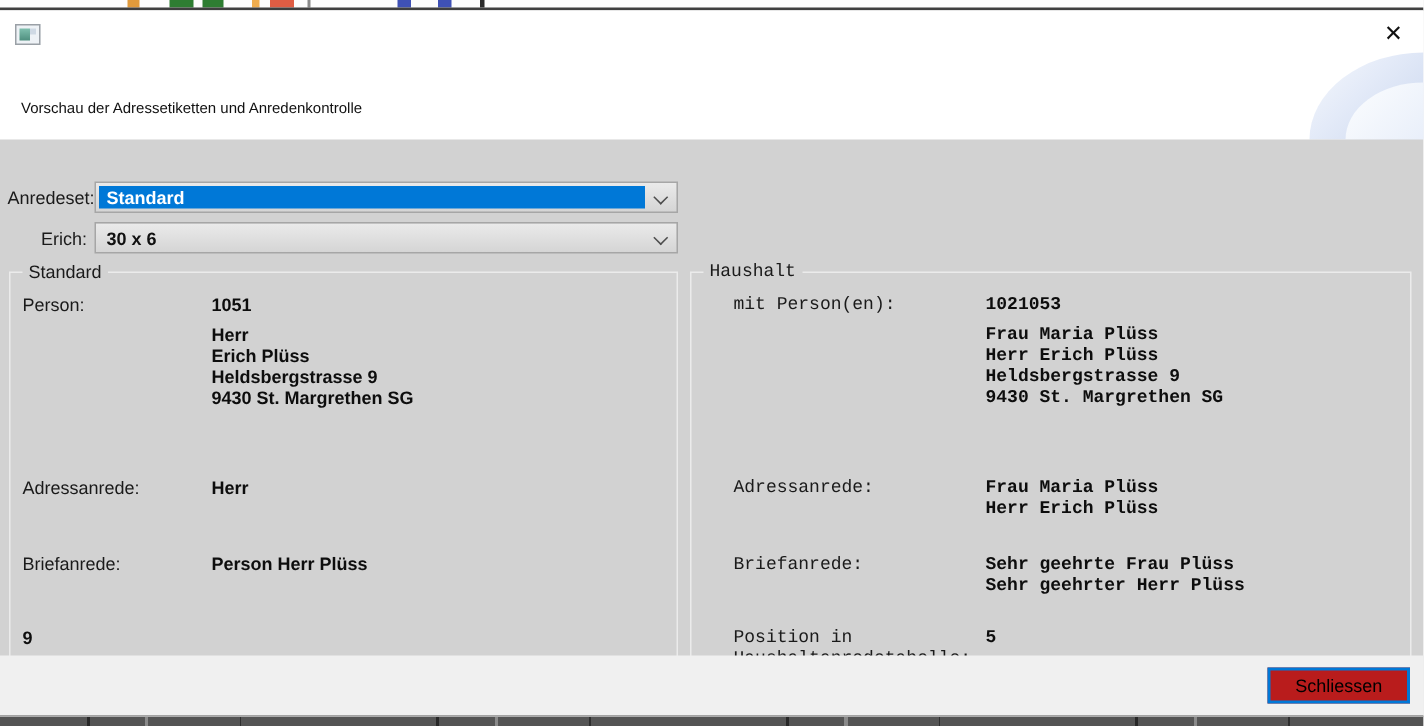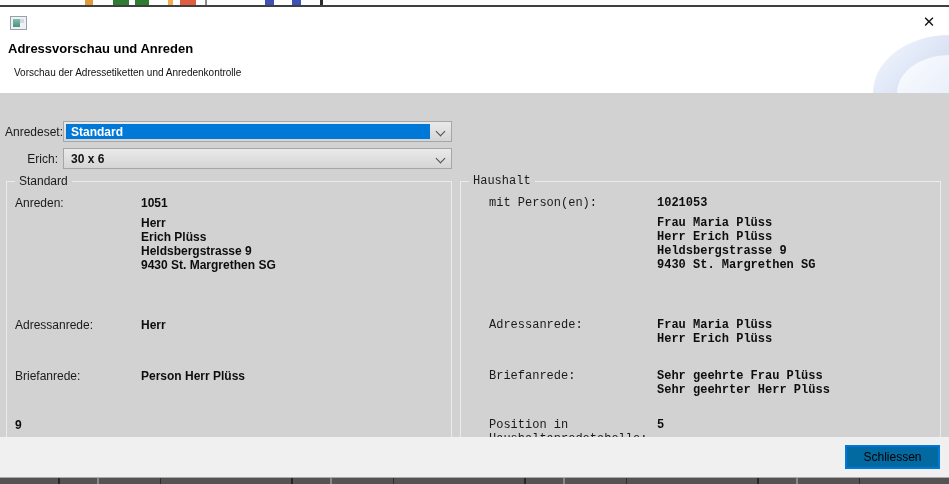--- a/index.html
+++ b/index.html
@@ -85,21 +85,21 @@
   .group.right .g-lbl { flex: 0 0 168px; margin-left: 20px; }
   .g-val { font-weight: bold; color: #0d0d0d; white-space: pre-line; }
   .block1 { min-height: 136px; padding-top: 14px; }
   .addr { margin-top: 6px; }
   .block2 { min-height: 51px; }
   .block3 { min-height: 49px; }
 
   .footer { position: absolute; bottom: 0; left: 0; width: 100%; height: 40px; background: #f0f0f0; }
   .close-btn {
     position: absolute; right: 9px; top: 8px; width: 95px; height: 24px;
-    background: #0369a1; border: 2px solid #0078d7; font-size: 12px;
+    background: #b91c1c; border: 2px solid #0078d7; font-size: 12px;
     font-family: "Liberation Sans", sans-serif; color: #000; cursor: pointer;
   }
 
   
   .bottom-strip {
     position: absolute; bottom: 0; left: 0; width: 100%; height: 7px;
     background: #545454; border-top: 1px solid #ababab;
   }
   .bottom-strip .ticks {
     position: absolute; inset: 0;
@@ -131,21 +131,20 @@
   <div class="dialog">
 
     <div class="header">
       <div class="curve"></div>
       <div class="curve-inner"></div>
       <div class="app-icon">
         <span class="pane-l"></span>
         <span class="pane-r"></span>
       </div>
       <button class="close-x">✕</button>
-      <div class="dlg-title">Adressvorschau und Anreden</div>
       <div class="dlg-subtitle">Vorschau der Adressetiketten und Anredenkontrolle</div>
     </div>
 
     <div class="body">
 
       <div class="form-row">
         <div class="form-label">Anredeset:</div>
         <div class="combo">
           <div class="combo-fill">Standard</div>
           <span class="combo-arrow"></span>
@@ -159,21 +158,21 @@
           <span class="combo-arrow"></span>
         </div>
       </div>
 
       <div class="panels">
 
         <div class="group left">
           <div class="group-label">Standard</div>
           <div class="block1">
             <div class="g-row">
-              <div class="g-lbl">Anreden:</div>
+              <div class="g-lbl">Person:</div>
               <div class="g-val">1051</div>
             </div>
             <div class="g-row addr">
               <div class="g-lbl"></div>
               <div class="g-val">Herr
 Erich Plüss
 Heldsbergstrasse 9
 9430 St. Margrethen SG</div>
             </div>
           </div>

